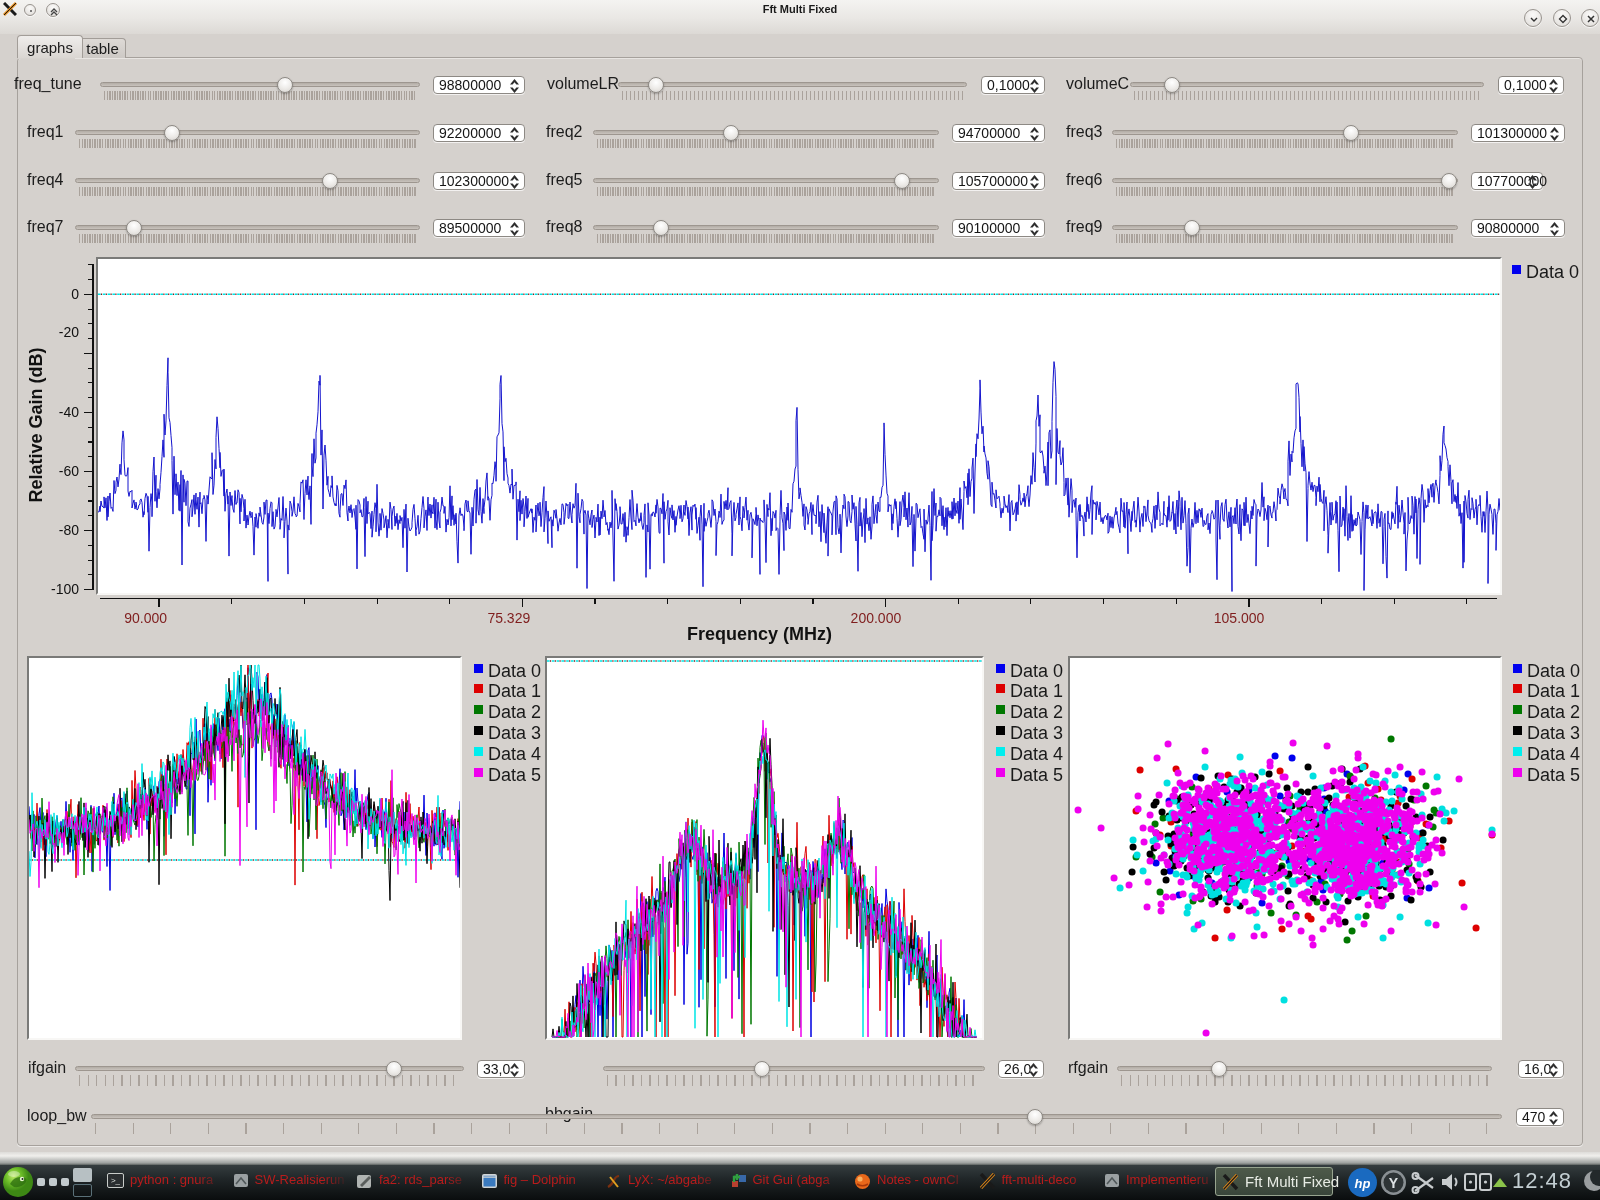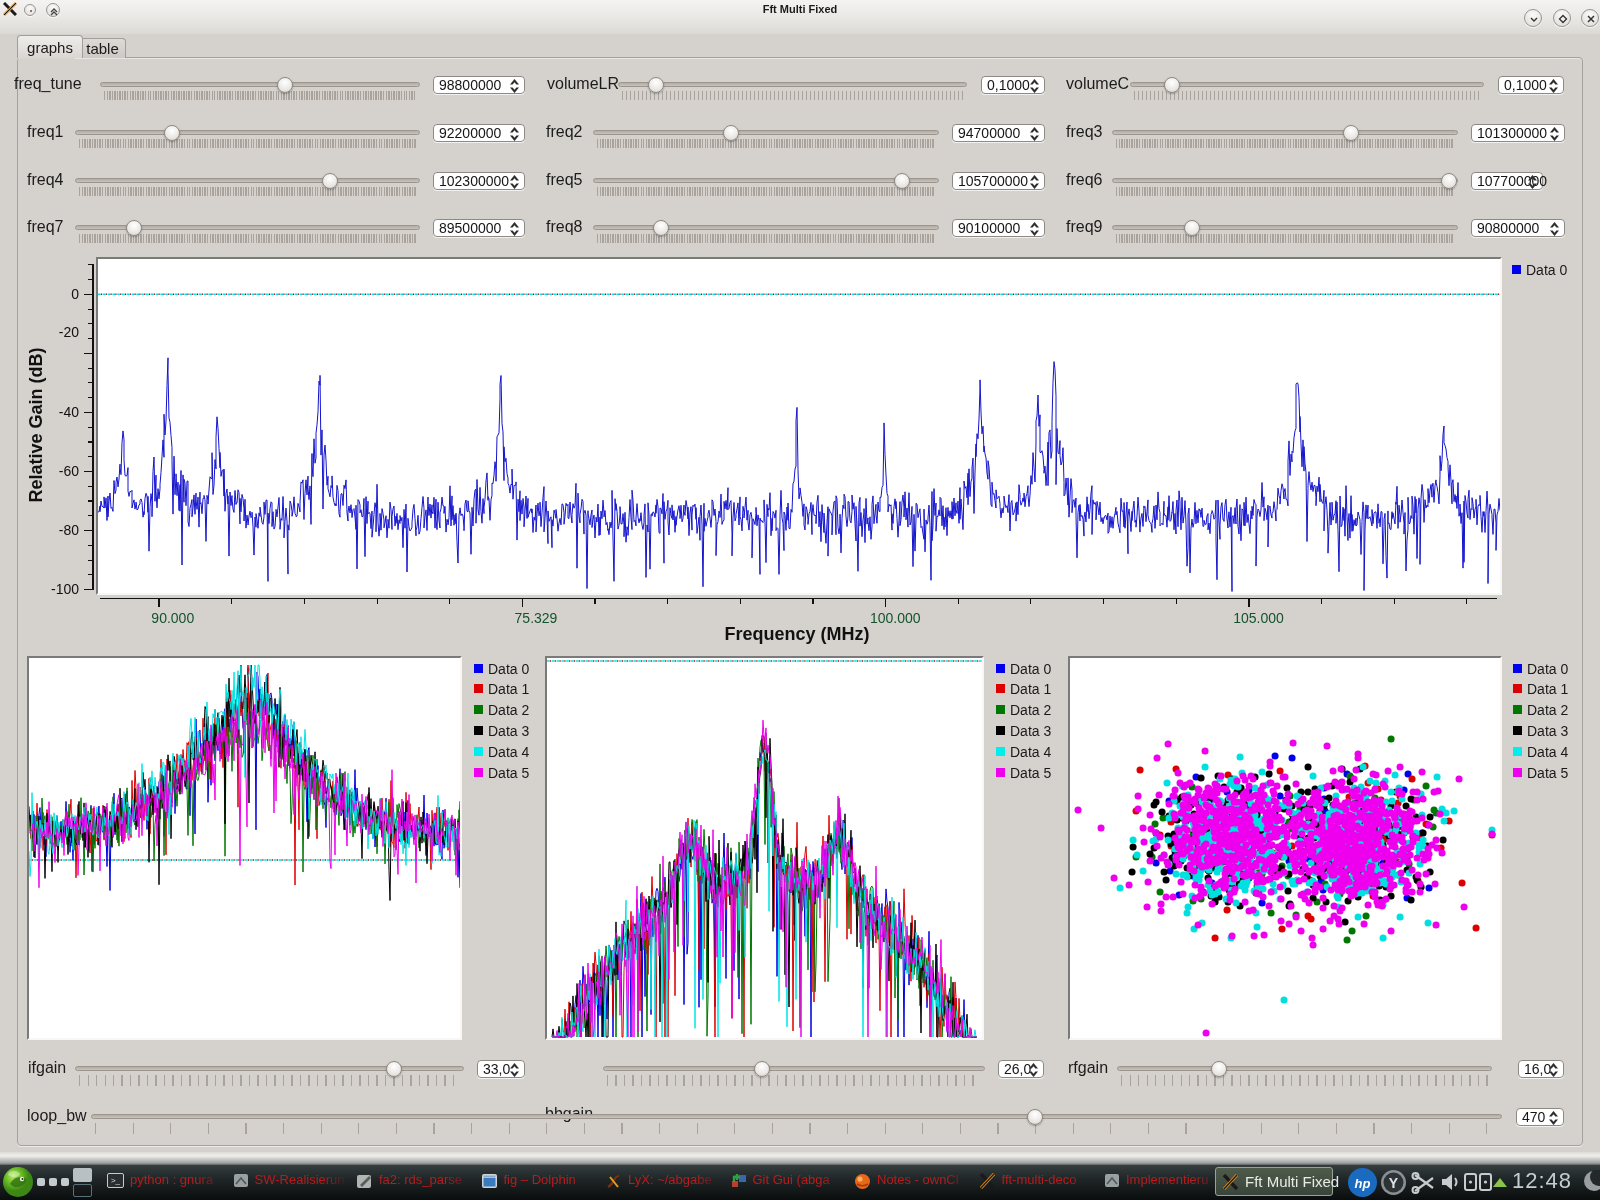--- a/index.html
+++ b/index.html
@@ -14,22 +14,22 @@
   border:1px solid #a6a19c;border-radius:4px;background:#d5d1cd;box-shadow:inset 0 1px 0 #e8e5e2,0 1px 0 rgba(255,255,255,.55)}
 .lab{font-size:16px;color:#1c1c1c}
 .groove{height:5px;border:1px solid #9d968f;border-radius:3px;background:linear-gradient(#b2aca5,#c9c3bd)}
 .handle{width:16px;height:16px;border:1px solid #8d8984;border-radius:50%;
   background:radial-gradient(circle at 50% 32%,#ffffff,#eceae7 55%,#d3d0cc);box-shadow:0 1px 2px rgba(0,0,0,.28)}
 .spin{height:18px;background:#fff;border:1px solid #8d8984;border-radius:4px;font-size:14px;color:#151515;
   line-height:16px;padding-left:5px;box-shadow:0 1px 0 rgba(255,255,255,.7)}
 .spin .arr{position:absolute;right:5px;top:1.5px}
 .pframe{position:absolute;border:2px solid;border-color:#7a7a78 #f8f7f5 #f8f7f5 #7a7a78;background:#fff}
 .ylab{font-size:14px;color:#111;width:40px;text-align:right}
-.xlab{font-size:14px;color:#14532d;text-align:right}
-.leg{font-size:14px;color:#1a1a1a}
+.xlab{font-size:14px;color:#7f1d1d;text-align:left}
+.leg{font-size:18px;color:#1a1a1a}
 .ttxt{font-size:13px;color:#b91c1c;white-space:nowrap;overflow:hidden;
   -webkit-mask-image:linear-gradient(90deg,#000 70%,rgba(0,0,0,0) 98%);mask-image:linear-gradient(90deg,#000 70%,rgba(0,0,0,0) 98%)}
 .ticks{opacity:.9}
 </style></head>
 <body>
 <div class="titlebar"></div>
 <svg class="abs" style="left:3px;top:2px" width="14" height="14" viewBox="0 0 14 14">
     <path d="M1 1 L13 13" stroke="#1a1a1a" stroke-width="3"></path>
     <path d="M13 1 L1 13" stroke="#e08818" stroke-width="2.8"></path>
     <path d="M13 1 L1 13" stroke="#1a1a1a" stroke-width="1"></path>
@@ -217,40 +217,40 @@
 <div class="abs" style="left:88px;top:515.2px;width:5px;height:1.2px;background:#111"></div>
 <div class="abs" style="left:88px;top:544.7px;width:5px;height:1.2px;background:#111"></div>
 <div class="abs" style="left:88px;top:559.5px;width:5px;height:1.2px;background:#111"></div>
 <div class="abs" style="left:88px;top:574.2px;width:5px;height:1.2px;background:#111"></div>
 <div class="abs" style="left:100px;top:597.5px;width:1397px;height:1.5px;background:#111"></div>
 <div class="abs" style="left:158.4px;top:598.5px;width:1.5px;height:8px;background:#111"></div>
 <div class="abs xlab" style="left:124.2px;top:610px;width:70px">90.000</div>
 <div class="abs" style="left:521.6px;top:598.5px;width:1.5px;height:8px;background:#111"></div>
 <div class="abs xlab" style="left:487.4px;top:610px;width:70px">75.329</div>
 <div class="abs" style="left:884.8px;top:598.5px;width:1.5px;height:8px;background:#111"></div>
-<div class="abs xlab" style="left:850.6px;top:610px;width:70px">100.000</div>
+<div class="abs xlab" style="left:850.6px;top:610px;width:70px">200.000</div>
 <div class="abs" style="left:1248.0px;top:598.5px;width:1.5px;height:8px;background:#111"></div>
 <div class="abs xlab" style="left:1213.8px;top:610px;width:70px">105.000</div>
 <div class="abs" style="left:231.2px;top:598.5px;width:1.2px;height:5px;background:#111"></div>
 <div class="abs" style="left:303.9px;top:598.5px;width:1.2px;height:5px;background:#111"></div>
 <div class="abs" style="left:376.5px;top:598.5px;width:1.2px;height:5px;background:#111"></div>
 <div class="abs" style="left:449.2px;top:598.5px;width:1.2px;height:5px;background:#111"></div>
 <div class="abs" style="left:594.4px;top:598.5px;width:1.2px;height:5px;background:#111"></div>
 <div class="abs" style="left:667.1px;top:598.5px;width:1.2px;height:5px;background:#111"></div>
 <div class="abs" style="left:739.7px;top:598.5px;width:1.2px;height:5px;background:#111"></div>
 <div class="abs" style="left:812.4px;top:598.5px;width:1.2px;height:5px;background:#111"></div>
 <div class="abs" style="left:957.6px;top:598.5px;width:1.2px;height:5px;background:#111"></div>
 <div class="abs" style="left:1030.3px;top:598.5px;width:1.2px;height:5px;background:#111"></div>
 <div class="abs" style="left:1102.9px;top:598.5px;width:1.2px;height:5px;background:#111"></div>
 <div class="abs" style="left:1175.6px;top:598.5px;width:1.2px;height:5px;background:#111"></div>
 <div class="abs" style="left:1320.8px;top:598.5px;width:1.2px;height:5px;background:#111"></div>
 <div class="abs" style="left:1393.5px;top:598.5px;width:1.2px;height:5px;background:#111"></div>
 <div class="abs" style="left:1466.1px;top:598.5px;width:1.2px;height:5px;background:#111"></div>
 <div class="abs" style="left:26px;top:520px;font-size:18px;font-weight:bold;color:#111;transform:rotate(-90deg);transform-origin:0 0;width:190px;text-align:center">Relative Gain (dB)</div>
-<div class="abs" style="left:687px;top:624px;width:220px;text-align:center;font-size:18px;font-weight:bold;color:#111">Frequency (MHz)</div>
+<div class="abs" style="left:687px;top:624px;width:220px;font-size:18px;font-weight:bold;color:#111">Frequency (MHz)</div>
 <div class="pframe" style="left:27px;top:656px;width:435px;height:384px"></div>
 <div class="pframe" style="left:545px;top:656px;width:439px;height:384px"></div>
 <div class="pframe" style="left:1068px;top:656px;width:434px;height:384px"></div>
 <svg class="abs" style="left:29px;top:658px" width="431" height="380" viewBox="29 658 431 380">
     <line x1="29" y1="860" x2="460" y2="860" stroke="#00e5e5" stroke-width="1.4" stroke-dasharray="2.6 2.2"></line>
     <line x1="31.9" y1="860" x2="460" y2="860" stroke="#8b1a1a" stroke-width="1.4" stroke-dasharray="1.2 3.6"></line>
     <polyline fill="none" stroke="#0000e0" stroke-width="1.0" points="29,806.3 30,821.7 31,814.8 32,830.4 33,838.4 34,814.4 35,857.9 36,827.0 37,844.7 38,834.0 39,813.8 40,807.6 41,828.6 42,821.4 43,812.5 44,844.8 45,838.0 46,856.7 47,817.0 48,816.2 49,831.3 50,825.2 51,837.7 52,844.9 53,827.4 54,826.3 55,834.1 56,821.3 57,815.7 58,826.5 59,829.4 60,835.0 61,821.3 62,840.0 63,833.0 64,836.4 65,828.5 66,801.4 67,825.0 68,832.3 69,828.7 70,852.3 71,837.4 72,832.9 73,860.3 74,825.4 75,818.9 76,840.8 77,818.4 78,813.9 79,845.1 80,819.2 81,818.0 82,817.8 83,826.1 84,808.8 85,847.3 86,813.1 87,819.1 88,818.9 89,851.6 90,826.2 91,805.3 92,871.4 93,828.7 94,844.4 95,836.6 96,827.1 97,817.6 98,814.7 99,806.0 100,832.9 101,821.6 102,829.2 103,832.5 104,820.8 105,809.8 106,832.3 107,866.5 108,825.3 109,835.3 110,890.5 111,824.7 112,824.1 113,830.8 114,793.2 115,834.8 116,821.8 117,815.1 118,803.8 119,821.2 120,813.9 121,799.1 122,797.9 123,827.5 124,813.1 125,801.7 126,797.9 127,791.0 128,806.6 129,825.7 130,817.7 131,817.2 132,810.1 133,813.6 134,814.4 135,821.9 136,808.1 137,803.9 138,826.9 139,802.8 140,814.5 141,817.7 142,805.6 143,802.8 144,802.5 145,787.9 146,802.0 147,829.4 148,794.6 149,811.9 150,778.5 151,803.7 152,801.2 153,797.0 154,785.8 155,803.7 156,809.3 157,786.6 158,807.0 159,781.7 160,779.4 161,793.8 162,771.3 163,792.0 164,836.3 165,784.1 166,793.6 167,813.3 168,792.7 169,787.3 170,792.8 171,793.0 172,783.2 173,784.1 174,756.9 175,813.6 176,784.2 177,765.0 178,784.2 179,773.9 180,788.0 181,777.9 182,765.9 183,755.3 184,761.4 185,761.4 186,788.7 187,789.2 188,745.5 189,766.9 190,815.7 191,754.1 192,752.5 193,744.3 194,742.0 195,833.9 196,719.0 197,767.6 198,769.5 199,731.2 200,730.1 201,759.5 202,772.4 203,753.7 204,748.5 205,723.6 206,759.1 207,733.4 208,802.3 209,769.8 210,748.4 211,785.3 212,726.7 213,749.8 214,723.5 215,760.8 216,746.4 217,738.1 218,750.7 219,718.2 220,737.1 221,759.0 222,738.1 223,717.4 224,718.5 225,708.7 226,726.4 227,726.0 228,725.8 229,719.1 230,731.8 231,694.7 232,712.1 233,720.9 234,706.7 235,708.9 236,713.7 237,695.7 238,678.0 239,680.5 240,696.7 241,712.2 242,709.4 243,727.9 244,730.4 245,694.0 246,699.9 247,716.0 248,667.7 249,708.3 250,696.7 251,684.1 252,719.2 253,712.0 254,714.5 255,708.2 256,829.8 257,672.2 258,676.7 259,702.7 260,688.9 261,718.8 262,694.3 263,720.2 264,697.6 265,682.1 266,688.0 267,674.5 268,709.4 269,722.8 270,694.3 271,692.9 272,699.9 273,735.5 274,714.5 275,742.3 276,747.0 277,704.0 278,727.7 279,740.2 280,758.7 281,748.6 282,749.4 283,733.9 284,766.7 285,714.8 286,726.4 287,730.7 288,725.3 289,765.9 290,738.1 291,748.3 292,761.8 293,725.4 294,722.4 295,768.4 296,746.5 297,761.2 298,753.2 299,763.2 300,754.5 301,775.4 302,755.1 303,752.6 304,779.6 305,750.2 306,784.4 307,821.9 308,750.4 309,747.6 310,779.0 311,767.2 312,788.5 313,772.2 314,788.1 315,775.0 316,775.8 317,779.0 318,765.7 319,787.6 320,793.9 321,802.1 322,776.4 323,772.5 324,801.4 325,805.6 326,827.6 327,788.4 328,785.5 329,781.2 330,781.9 331,788.2 332,787.3 333,795.8 334,786.9 335,801.9 336,814.8 337,793.4 338,804.2 339,784.5 340,768.7 341,815.8 342,813.0 343,805.3 344,829.8 345,815.3 346,796.2 347,817.6 348,794.2 349,800.7 350,806.0 351,807.0 352,808.7 353,796.0 354,810.4 355,769.6 356,811.6 357,788.0 358,801.2 359,808.0 360,814.0 361,813.0 362,806.5 363,802.8 364,813.7 365,812.9 366,829.7 367,801.9 368,794.6 369,792.5 370,805.9 371,818.5 372,819.5 373,838.5 374,806.7 375,847.0 376,825.3 377,810.8 378,820.9 379,828.4 380,813.4 381,825.4 382,837.4 383,822.4 384,811.6 385,815.0 386,798.2 387,822.5 388,817.2 389,811.4 390,837.2 391,841.4 392,817.0 393,810.7 394,832.1 395,826.3 396,848.2 397,824.1 398,832.2 399,826.9 400,815.2 401,820.1 402,818.0 403,837.8 404,812.0 405,835.8 406,842.3 407,830.1 408,820.2 409,844.3 410,832.1 411,830.4 412,830.8 413,830.7 414,824.6 415,829.5 416,836.5 417,820.1 418,828.4 419,829.7 420,836.6 421,820.5 422,835.7 423,832.5 424,795.1 425,832.0 426,855.5 427,813.0 428,831.8 429,822.2 430,827.5 431,847.1 432,828.8 433,820.7 434,846.2 435,812.8 436,845.2 437,837.2 438,845.0 439,807.5 440,843.2 441,847.7 442,859.3 443,810.0 444,848.3 445,841.8 446,826.9 447,826.3 448,841.9 449,827.4 450,831.0 451,829.0 452,829.8 453,829.1 454,822.6 455,828.0 456,850.2 457,828.8 458,877.3 459,843.5 460,801.2"></polyline>
     <polyline fill="none" stroke="#dd0000" stroke-width="1.0" points="29,821.9 30,816.9 31,838.5 32,814.6 33,825.0 34,834.3 35,827.5 36,837.2 37,803.1 38,831.3 39,825.2 40,846.9 41,836.4 42,820.3 43,850.4 44,834.9 45,819.4 46,845.3 47,809.5 48,829.8 49,822.8 50,830.2 51,824.1 52,828.9 53,828.5 54,828.1 55,844.2 56,827.5 57,838.3 58,849.5 59,840.9 60,838.1 61,827.7 62,830.3 63,832.2 64,844.8 65,835.6 66,825.6 67,811.4 68,828.5 69,822.6 70,812.7 71,799.2 72,842.8 73,830.0 74,816.7 75,822.7 76,877.8 77,836.3 78,804.5 79,838.1 80,834.7 81,824.1 82,823.9 83,819.8 84,834.5 85,821.5 86,808.1 87,815.4 88,828.3 89,842.0 90,853.0 91,832.1 92,852.9 93,808.5 94,812.1 95,827.6 96,840.9 97,840.4 98,823.2 99,814.3 100,825.9 101,824.6 102,828.7 103,805.2 104,840.1 105,832.3 106,809.9 107,814.0 108,829.5 109,826.1 110,830.9 111,836.2 112,804.7 113,837.5 114,830.8 115,825.7 116,827.1 117,811.9 118,843.0 119,804.7 120,821.6 121,800.6 122,821.4 123,811.1 124,841.6 125,808.4 126,803.5 127,816.1 128,820.3 129,817.2 130,818.8 131,837.6 132,780.4 133,814.6 134,800.2 135,770.5 136,788.6 137,825.7 138,805.5 139,806.0 140,787.0 141,818.0 142,804.6 143,808.7 144,820.5 145,800.1 146,798.7 147,809.0 148,815.2 149,778.4 150,834.1 151,797.4 152,806.0 153,790.8 154,809.7 155,811.7 156,807.7 157,786.4 158,791.3 159,803.4 160,808.4 161,759.2 162,799.6 163,788.1 164,778.0 165,772.8 166,854.8 167,759.0 168,812.2 169,783.5 170,800.9 171,788.0 172,784.3 173,760.1 174,769.7 175,786.7 176,779.2 177,753.8 178,770.5 179,778.8 180,764.4 181,790.3 182,778.1 183,749.5 184,762.1 185,777.2 186,771.2 187,742.7 188,745.3 189,741.7 190,755.3 191,767.8 192,780.3 193,767.2 194,758.3 195,775.3 196,737.9 197,748.6 198,743.1 199,764.0 200,756.7 201,771.4 202,767.5 203,718.2 204,752.0 205,760.9 206,737.3 207,745.8 208,767.2 209,736.9 210,732.1 211,779.9 212,749.3 213,753.3 214,747.2 215,709.6 216,729.4 217,733.3 218,733.4 219,742.6 220,752.6 221,757.9 222,733.5 223,767.6 224,718.7 225,732.7 226,748.8 227,692.9 228,742.8 229,714.6 230,690.4 231,711.8 232,737.8 233,734.8 234,703.8 235,707.1 236,732.4 237,722.4 238,807.2 239,725.2 240,702.2 241,715.9 242,701.8 243,714.2 244,753.0 245,690.0 246,720.0 247,701.9 248,665.0 249,724.3 250,693.7 251,688.4 252,748.1 253,731.2 254,717.9 255,705.2 256,707.7 257,704.5 258,699.5 259,716.1 260,712.7 261,715.5 262,721.1 263,707.0 264,717.7 265,729.0 266,739.7 267,690.8 268,673.0 269,751.0 270,730.8 271,725.6 272,721.0 273,738.6 274,726.5 275,718.9 276,732.6 277,740.5 278,721.5 279,722.5 280,758.8 281,768.3 282,749.1 283,725.8 284,724.7 285,727.1 286,736.5 287,726.8 288,763.2 289,746.8 290,748.4 291,758.0 292,740.6 293,762.9 294,758.1 295,885.1 296,751.9 297,750.8 298,780.4 299,829.8 300,742.4 301,756.7 302,754.4 303,765.9 304,786.4 305,756.8 306,765.4 307,761.3 308,761.1 309,785.9 310,771.7 311,770.1 312,767.7 313,779.4 314,769.2 315,777.8 316,781.3 317,838.7 318,779.0 319,805.6 320,800.8 321,789.6 322,781.6 323,767.6 324,787.0 325,771.0 326,778.4 327,772.8 328,788.9 329,802.0 330,779.5 331,788.2 332,794.2 333,780.9 334,812.4 335,793.4 336,782.0 337,776.8 338,785.2 339,793.3 340,810.0 341,809.7 342,791.9 343,799.4 344,806.5 345,807.1 346,801.9 347,786.9 348,806.5 349,807.7 350,789.7 351,811.1 352,798.2 353,801.1 354,811.9 355,803.5 356,813.5 357,823.8 358,826.2 359,802.4 360,806.0 361,809.7 362,807.7 363,824.2 364,808.5 365,807.3 366,822.8 367,804.7 368,809.1 369,794.2 370,811.8 371,819.5 372,827.7 373,831.1 374,804.6 375,825.1 376,817.4 377,846.7 378,828.2 379,811.0 380,799.7 381,830.2 382,798.0 383,825.6 384,823.1 385,813.7 386,824.7 387,821.5 388,824.0 389,799.2 390,846.8 391,780.6 392,841.8 393,843.6 394,847.5 395,818.6 396,825.6 397,820.4 398,824.6 399,811.4 400,819.3 401,816.9 402,819.2 403,821.0 404,825.5 405,848.2 406,792.3 407,826.7 408,827.1 409,826.9 410,803.6 411,827.5 412,834.2 413,816.2 414,824.8 415,830.2 416,824.8 417,829.3 418,818.6 419,807.0 420,836.6 421,837.4 422,831.4 423,839.9 424,833.8 425,822.4 426,839.8 427,845.7 428,827.7 429,835.3 430,837.0 431,869.6 432,810.3 433,830.6 434,841.4 435,840.3 436,829.4 437,807.1 438,844.8 439,807.2 440,831.7 441,813.0 442,814.3 443,827.8 444,826.6 445,821.0 446,827.2 447,820.2 448,850.4 449,825.6 450,825.9 451,820.6 452,825.7 453,837.1 454,842.1 455,825.4 456,829.7 457,830.9 458,818.6 459,831.4 460,831.2"></polyline>
     <polyline fill="none" stroke="#007700" stroke-width="1.0" points="29,824.6 30,815.0 31,834.8 32,851.0 33,810.9 34,841.3 35,846.8 36,815.8 37,834.1 38,822.7 39,821.2 40,836.5 41,841.9 42,798.1 43,825.8 44,819.9 45,815.6 46,835.6 47,832.1 48,839.3 49,816.5 50,843.6 51,840.2 52,816.7 53,833.7 54,823.5 55,847.3 56,828.2 57,821.4 58,824.9 59,828.7 60,825.7 61,827.5 62,829.9 63,837.0 64,830.6 65,819.5 66,832.9 67,844.6 68,827.5 69,804.2 70,830.1 71,829.0 72,846.2 73,828.2 74,832.9 75,850.4 76,830.2 77,826.6 78,841.6 79,831.1 80,839.7 81,797.7 82,837.7 83,817.4 84,875.0 85,836.3 86,839.8 87,825.2 88,810.8 89,813.2 90,819.9 91,806.8 92,823.3 93,872.1 94,829.9 95,848.3 96,826.6 97,821.2 98,831.0 99,845.5 100,813.8 101,825.3 102,829.0 103,824.5 104,838.4 105,817.5 106,827.0 107,838.0 108,832.8 109,828.1 110,816.0 111,845.6 112,825.3 113,796.8 114,822.4 115,821.4 116,820.6 117,840.2 118,825.5 119,846.2 120,804.9 121,811.2 122,807.4 123,835.1 124,824.9 125,800.7 126,832.8 127,787.8 128,826.6 129,812.5 130,820.4 131,827.5 132,814.1 133,819.0 134,822.4 135,825.1 136,806.6 137,818.8 138,817.8 139,814.3 140,807.6 141,805.2 142,789.9 143,802.9 144,797.3 145,796.0 146,815.7 147,815.4 148,805.2 149,829.0 150,778.9 151,817.5 152,810.6 153,802.7 154,861.0 155,824.2 156,815.4 157,819.8 158,804.7 159,792.4 160,819.1 161,778.4 162,776.0 163,776.5 164,855.6 165,789.0 166,800.8 167,773.7 168,785.8 169,789.1 170,766.3 171,782.3 172,803.0 173,764.1 174,791.3 175,799.0 176,788.5 177,806.3 178,787.3 179,791.6 180,787.0 181,755.9 182,792.1 183,771.6 184,776.2 185,771.2 186,786.1 187,785.9 188,835.4 189,771.2 190,748.2 191,775.1 192,785.0 193,845.8 194,767.7 195,775.9 196,769.0 197,779.7 198,780.5 199,776.2 200,752.0 201,753.0 202,774.4 203,766.1 204,757.5 205,748.5 206,770.2 207,752.9 208,761.3 209,779.1 210,741.2 211,749.4 212,754.3 213,728.7 214,754.3 215,758.5 216,736.1 217,718.7 218,733.5 219,745.0 220,743.4 221,747.4 222,748.1 223,742.7 224,731.1 225,856.2 226,746.4 227,753.9 228,725.1 229,756.0 230,730.8 231,733.3 232,771.4 233,728.5 234,725.6 235,722.1 236,743.0 237,734.7 238,753.6 239,729.1 240,748.0 241,735.2 242,757.3 243,755.1 244,748.6 245,728.1 246,701.7 247,725.0 248,723.1 249,755.9 250,731.8 251,711.3 252,737.4 253,745.9 254,739.4 255,739.1 256,723.8 257,729.9 258,743.5 259,735.6 260,720.1 261,723.4 262,760.7 263,749.5 264,722.3 265,735.9 266,728.1 267,736.1 268,746.2 269,750.4 270,745.1 271,759.1 272,729.6 273,738.5 274,739.6 275,760.9 276,721.5 277,718.3 278,752.4 279,747.9 280,734.0 281,754.4 282,756.7 283,741.3 284,757.0 285,768.5 286,764.5 287,783.5 288,747.0 289,761.4 290,772.3 291,823.6 292,805.2 293,768.5 294,764.0 295,748.7 296,777.5 297,740.5 298,772.7 299,775.4 300,773.1 301,767.9 302,768.8 303,872.0 304,786.7 305,789.5 306,783.5 307,765.8 308,755.3 309,836.6 310,814.1 311,781.4 312,794.1 313,755.1 314,799.9 315,775.2 316,829.9 317,759.2 318,790.3 319,789.4 320,781.2 321,769.8 322,788.4 323,808.7 324,781.3 325,795.2 326,818.8 327,800.4 328,797.8 329,794.1 330,795.7 331,807.9 332,788.1 333,799.4 334,805.0 335,797.2 336,810.6 337,791.4 338,808.3 339,825.4 340,784.7 341,772.7 342,811.1 343,795.9 344,815.5 345,771.6 346,811.1 347,807.0 348,802.8 349,809.9 350,817.6 351,799.1 352,807.7 353,837.0 354,820.8 355,833.2 356,816.1 357,826.6 358,816.4 359,814.3 360,810.8 361,806.7 362,814.2 363,810.9 364,802.7 365,820.9 366,822.9 367,827.6 368,812.6 369,829.8 370,809.2 371,834.1 372,826.4 373,823.0 374,834.9 375,821.8 376,812.3 377,853.8 378,815.5 379,829.5 380,821.1 381,815.7 382,823.0 383,831.2 384,821.6 385,863.9 386,828.3 387,831.5 388,820.4 389,802.1 390,826.9 391,819.8 392,826.7 393,797.8 394,829.4 395,827.1 396,850.0 397,804.6 398,817.7 399,803.6 400,808.4 401,812.8 402,827.4 403,839.5 404,840.2 405,822.8 406,816.5 407,833.9 408,822.3 409,822.2 410,822.9 411,836.3 412,833.5 413,831.6 414,827.6 415,838.1 416,822.4 417,814.8 418,836.0 419,847.8 420,840.8 421,838.3 422,831.9 423,837.9 424,842.3 425,833.1 426,828.2 427,833.8 428,832.4 429,826.7 430,834.6 431,839.9 432,827.1 433,828.1 434,833.8 435,838.8 436,840.0 437,837.7 438,828.7 439,819.5 440,839.3 441,824.8 442,816.6 443,840.9 444,816.4 445,809.1 446,834.8 447,820.5 448,817.8 449,835.6 450,846.7 451,832.8 452,817.3 453,840.7 454,840.3 455,855.1 456,851.7 457,830.3 458,843.0 459,809.8 460,833.9"></polyline>
     <polyline fill="none" stroke="#000000" stroke-width="1.0" points="29,826.6 30,815.0 31,826.1 32,823.1 33,836.0 34,857.1 35,840.5 36,843.9 37,829.0 38,835.7 39,816.1 40,837.6 41,826.3 42,825.6 43,823.3 44,833.8 45,878.4 46,836.5 47,813.2 48,833.4 49,826.7 50,828.1 51,837.0 52,871.6 53,820.9 54,835.8 55,837.2 56,846.5 57,817.8 58,862.4 59,830.6 60,833.9 61,829.4 62,839.1 63,819.7 64,841.2 65,836.3 66,820.1 67,819.2 68,854.5 69,824.8 70,837.8 71,829.1 72,842.6 73,821.0 74,838.7 75,839.6 76,843.0 77,845.0 78,822.0 79,801.4 80,834.2 81,822.5 82,826.8 83,840.6 84,802.9 85,847.4 86,838.0 87,818.0 88,857.4 89,813.7 90,825.7 91,816.2 92,830.9 93,831.6 94,808.1 95,829.4 96,822.5 97,812.0 98,844.9 99,813.5 100,834.4 101,830.4 102,815.7 103,816.5 104,806.0 105,823.0 106,806.7 107,809.3 108,831.7 109,826.3 110,811.4 111,815.2 112,847.4 113,802.2 114,819.0 115,831.9 116,822.5 117,811.9 118,828.7 119,827.4 120,788.2 121,810.3 122,841.8 123,822.7 124,807.5 125,793.7 126,824.4 127,812.2 128,828.6 129,806.9 130,809.5 131,814.0 132,807.3 133,799.6 134,815.0 135,788.4 136,829.7 137,806.5 138,812.8 139,807.4 140,808.4 141,794.1 142,808.1 143,772.4 144,787.5 145,779.3 146,799.0 147,809.8 148,796.6 149,862.3 150,804.9 151,784.5 152,796.6 153,814.8 154,795.1 155,794.7 156,797.4 157,818.1 158,787.7 159,884.7 160,804.1 161,785.1 162,808.5 163,803.2 164,775.6 165,779.7 166,792.8 167,783.9 168,754.8 169,770.5 170,760.9 171,838.7 172,789.6 173,787.2 174,756.3 175,760.8 176,786.7 177,789.6 178,784.3 179,777.8 180,794.3 181,754.6 182,780.2 183,765.7 184,775.2 185,786.7 186,782.7 187,771.0 188,757.3 189,765.5 190,779.1 191,740.2 192,731.8 193,759.4 194,760.7 195,736.6 196,740.2 197,746.5 198,771.3 199,760.6 200,755.5 201,759.9 202,746.9 203,755.7 204,730.2 205,706.5 206,709.2 207,740.8 208,716.5 209,749.3 210,745.2 211,756.9 212,735.6 213,737.1 214,745.4 215,724.6 216,745.0 217,730.5 218,712.7 219,737.0 220,753.9 221,729.4 222,715.2 223,726.7 224,715.4 225,823.8 226,715.5 227,697.8 228,726.9 229,678.2 230,716.8 231,703.5 232,713.7 233,720.3 234,720.9 235,719.7 236,699.5 237,706.6 238,737.7 239,675.1 240,692.3 241,665.0 242,707.8 243,709.0 244,695.5 245,674.8 246,699.5 247,697.9 248,726.0 249,803.0 250,714.6 251,665.0 252,679.8 253,700.5 254,718.4 255,723.5 256,708.2 257,713.3 258,701.2 259,712.1 260,689.6 261,696.3 262,709.8 263,701.2 264,715.3 265,682.1 266,715.3 267,677.6 268,731.5 269,721.6 270,699.3 271,698.1 272,720.6 273,735.5 274,720.8 275,698.5 276,715.4 277,714.4 278,704.4 279,767.3 280,687.4 281,751.3 282,759.4 283,721.4 284,747.3 285,734.5 286,745.3 287,735.0 288,746.5 289,741.2 290,748.5 291,759.0 292,738.6 293,729.4 294,756.1 295,749.4 296,737.6 297,729.5 298,750.9 299,774.4 300,752.4 301,744.8 302,761.3 303,780.7 304,753.2 305,749.1 306,781.6 307,755.5 308,838.8 309,776.1 310,772.6 311,755.2 312,762.6 313,770.1 314,782.9 315,751.8 316,777.7 317,765.3 318,773.1 319,777.8 320,788.4 321,771.0 322,771.9 323,760.2 324,766.9 325,779.2 326,793.6 327,788.6 328,790.8 329,778.9 330,783.6 331,786.5 332,791.9 333,800.7 334,802.0 335,815.5 336,808.2 337,804.6 338,803.1 339,802.9 340,798.5 341,798.0 342,800.6 343,773.3 344,820.0 345,830.0 346,795.5 347,809.4 348,812.7 349,794.1 350,825.0 351,798.0 352,791.8 353,802.7 354,812.9 355,815.2 356,823.1 357,821.6 358,809.3 359,821.6 360,801.5 361,824.6 362,858.6 363,811.0 364,805.6 365,824.1 366,814.9 367,820.3 368,827.5 369,787.5 370,825.7 371,798.6 372,821.2 373,813.3 374,801.6 375,809.0 376,818.3 377,818.1 378,806.2 379,815.4 380,828.0 381,819.3 382,827.5 383,832.0 384,823.5 385,819.0 386,830.3 387,823.5 388,819.7 389,870.6 390,900.5 391,835.1 392,834.1 393,832.5 394,824.6 395,833.6 396,827.9 397,825.6 398,826.6 399,838.8 400,842.0 401,841.2 402,811.3 403,801.3 404,840.2 405,828.4 406,802.6 407,843.5 408,800.3 409,826.7 410,835.1 411,825.0 412,830.1 413,831.4 414,839.4 415,838.6 416,832.6 417,825.7 418,830.6 419,828.6 420,851.2 421,816.9 422,843.2 423,812.0 424,828.9 425,835.6 426,829.0 427,863.7 428,836.5 429,832.9 430,825.8 431,828.3 432,841.2 433,821.1 434,833.2 435,843.7 436,842.7 437,842.1 438,839.8 439,826.9 440,834.9 441,831.2 442,842.7 443,813.5 444,844.9 445,831.1 446,836.8 447,830.2 448,822.4 449,823.9 450,820.4 451,819.4 452,827.0 453,835.9 454,832.1 455,818.8 456,835.8 457,839.3 458,820.9 459,837.9 460,887.8"></polyline>

